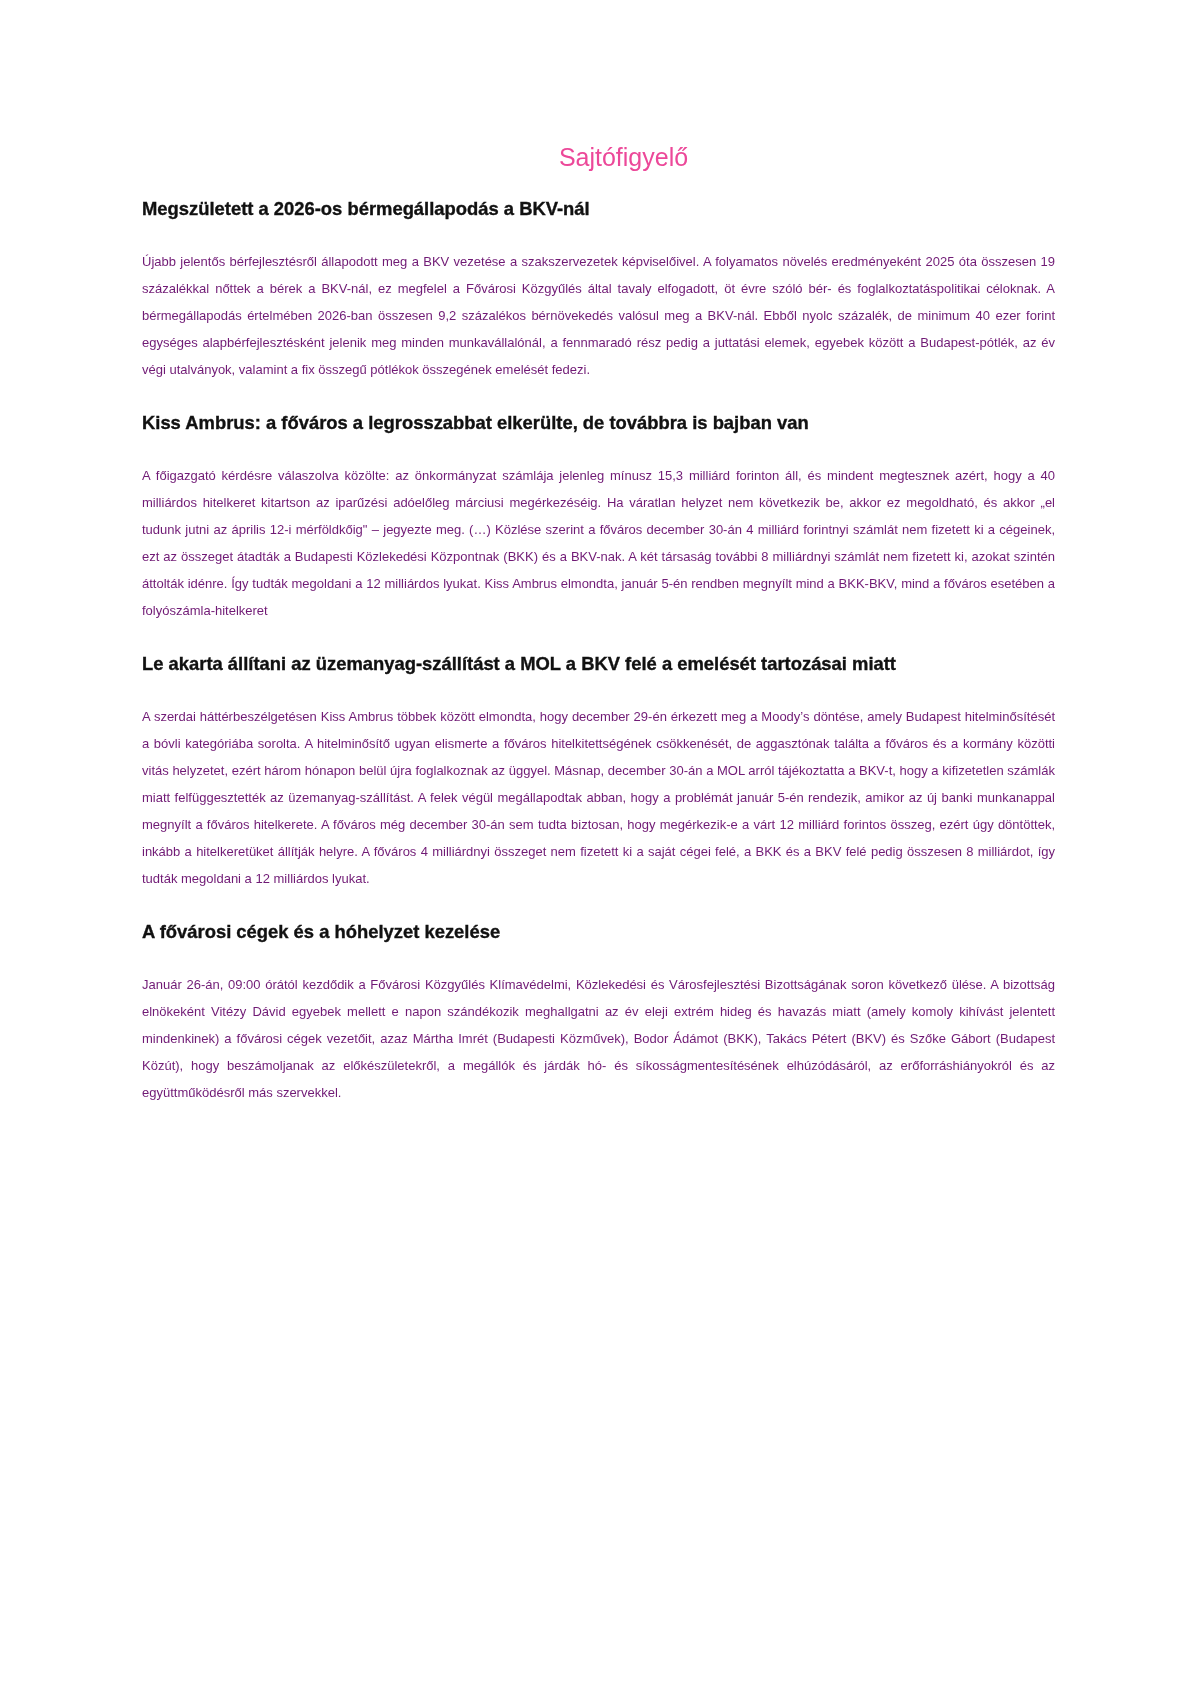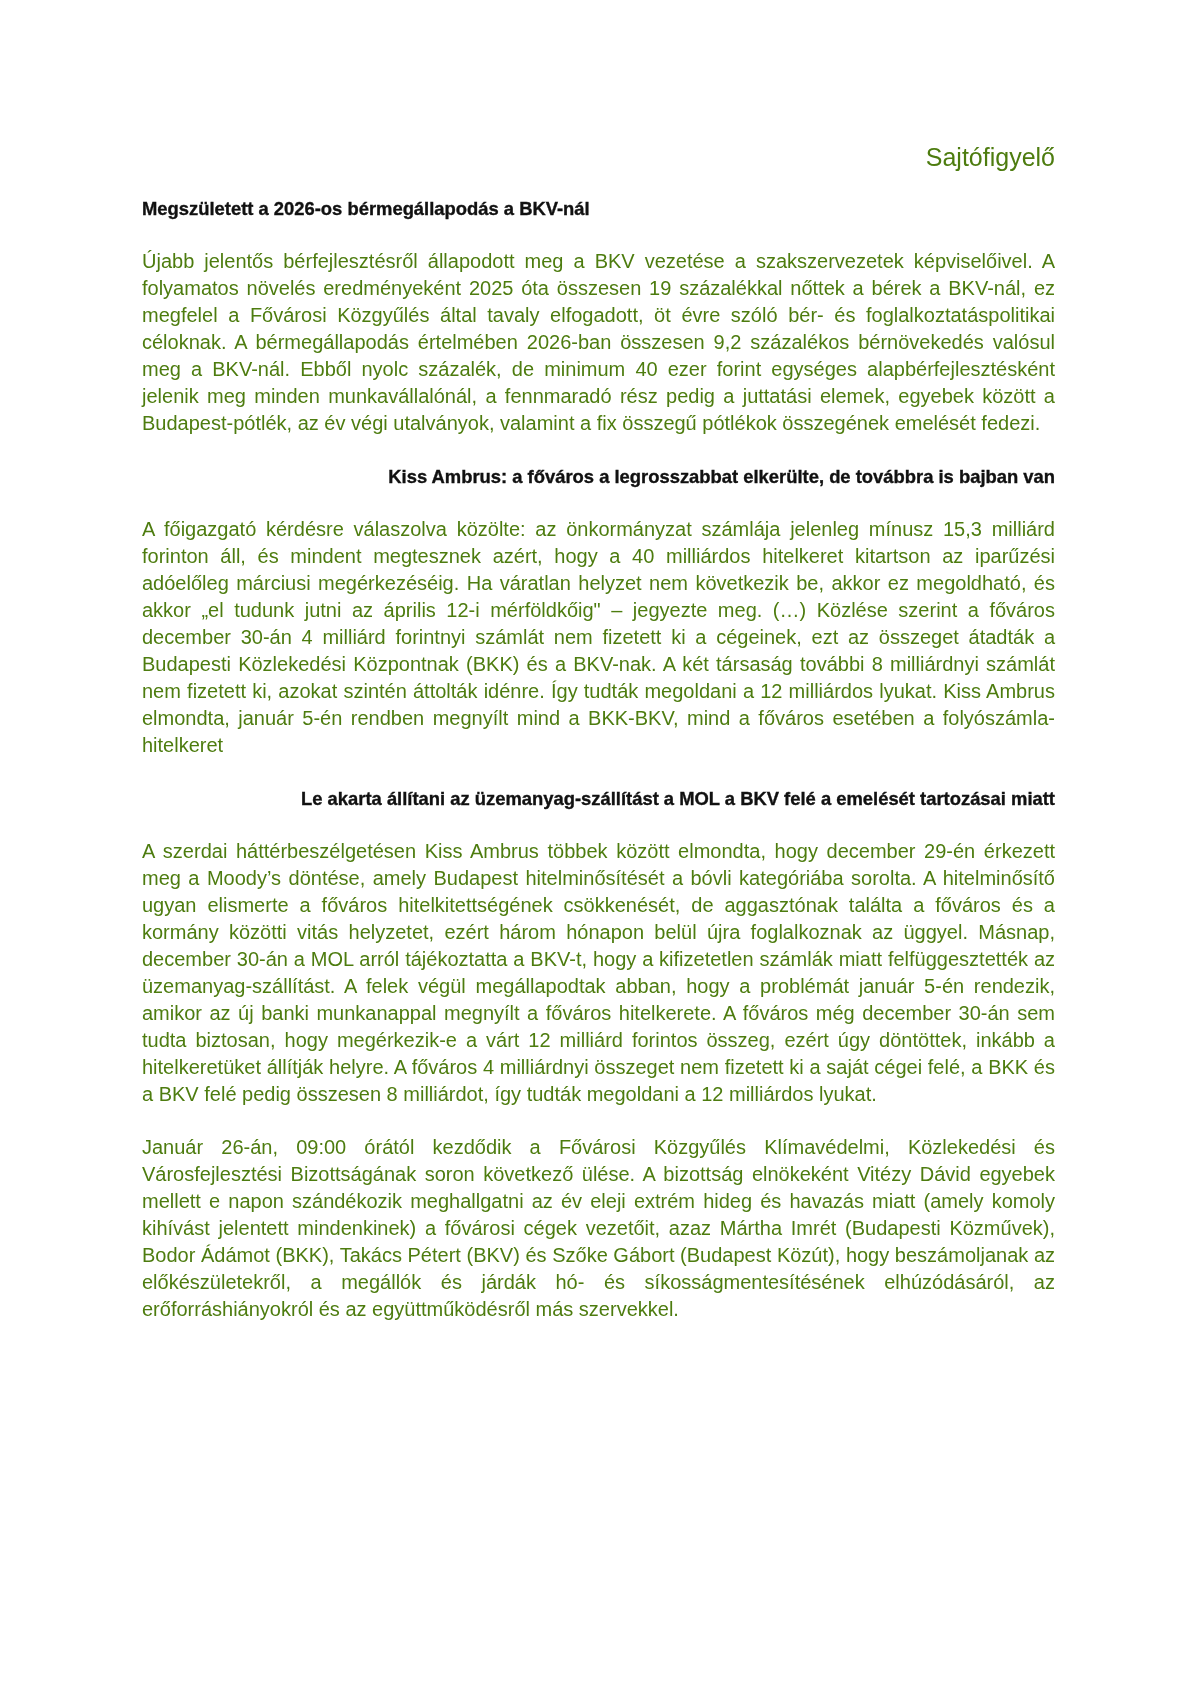--- a/index.html
+++ b/index.html
@@ -15,51 +15,51 @@
       font-family: "Liberation Sans", "DejaVu Sans", sans-serif;
       color: #262626;
     }
     .page {
       position: absolute;
       left: 142px;
       top: 140px;
       width: 913px;
     }
     .doc-header {
-      text-align: right;
-      color: #4d7c0f;
+      text-align: center;
+      color: #ec4899;
       font-size: 25px;
       line-height: 34px;
       margin-left: 0;
       padding-left: 50px;
     }
     .doc-header div {
       margin: 0;
     }
     .article {
       margin: 0;
     }
     .article-title {
       font-size: 18.4px;
       font-weight: bold;
       color: #111111;
       margin: 0;
       line-height: 26px;
       -webkit-text-stroke: 0.35px #111111;
     }
     .article-body {
-      font-size: 20px;
+      font-size: 13px;
       line-height: 27px;
       text-align: justify;
       margin: 0;
-      color: #4d7c0f;
+      color: #701a75;
     }
     .first-title { margin-top: 22px; }
     .gap-title-body { margin-top: 26px; }
-    .gap-body-title { margin-top: 27px; text-align: right; }
+    .gap-body-title { margin-top: 27px; }
   </style>
 </head>
 <body>
 
 <div class="page">
 
   <div class="doc-header">
     <div>Sajtófigyelő</div>
   </div>
 
@@ -72,16 +72,17 @@
     <h2 class="article-title gap-body-title">Kiss Ambrus: a főváros a legrosszabbat elkerülte, de továbbra is bajban van</h2>
     <p class="article-body gap-title-body">A főigazgató kérdésre válaszolva közölte: az önkormányzat számlája jelenleg mínusz 15,3 milliárd forinton áll, és mindent megtesznek azért, hogy a 40 milliárdos hitelkeret kitartson az iparűzési adóelőleg márciusi megérkezéséig. Ha váratlan helyzet nem következik be, akkor ez megoldható, és akkor „el tudunk jutni az április 12-i mérföldkőig" – jegyezte meg. (…) Közlése szerint a főváros december 30-án 4 milliárd forintnyi számlát nem fizetett ki a cégeinek, ezt az összeget átadták a Budapesti Közlekedési Központnak (BKK) és a BKV-nak. A két társaság további 8 milliárdnyi számlát nem fizetett ki, azokat szintén áttolták idénre. Így tudták megoldani a 12 milliárdos lyukat. Kiss Ambrus elmondta, január 5-én rendben megnyílt mind a BKK-BKV, mind a főváros esetében a folyószámla-hitelkeret</p>
   </div>
 
   <div class="article">
     <h2 class="article-title gap-body-title">Le akarta állítani az üzemanyag-szállítást a MOL a BKV felé a emelését tartozásai miatt</h2>
     <p class="article-body gap-title-body">A szerdai háttérbeszélgetésen Kiss Ambrus többek között elmondta, hogy december 29-én érkezett meg a Moody’s döntése, amely Budapest hitelminősítését a bóvli kategóriába sorolta. A hitelminősítő ugyan elismerte a főváros hitelkitettségének csökkenését, de aggasztónak találta a főváros és a kormány közötti vitás helyzetet, ezért három hónapon belül újra foglalkoznak az üggyel. Másnap, december 30-án a MOL arról tájékoztatta a BKV-t, hogy a kifizetetlen számlák miatt felfüggesztették az üzemanyag-szállítást. A felek végül megállapodtak abban, hogy a problémát január 5-én rendezik, amikor az új banki munkanappal megnyílt a főváros hitelkerete. A főváros még december 30-án sem tudta biztosan, hogy megérkezik-e a várt 12 milliárd forintos összeg, ezért úgy döntöttek, inkább a hitelkeretüket állítják helyre. A főváros 4 milliárdnyi összeget nem fizetett ki a saját cégei felé, a BKK és a BKV felé pedig összesen 8 milliárdot, így tudták megoldani a 12 milliárdos lyukat.</p>
   </div>
 
   <div class="article">
+    <h2 class="article-title gap-body-title">A fővárosi cégek és a hóhelyzet kezelése</h2>
     <p class="article-body gap-title-body">Január 26-án, 09:00 órától kezdődik a Fővárosi Közgyűlés Klímavédelmi, Közlekedési és Városfejlesztési Bizottságának soron következő ülése. A bizottság elnökeként Vitézy Dávid egyebek mellett e napon szándékozik meghallgatni az év eleji extrém hideg és havazás miatt (amely komoly kihívást jelentett mindenkinek) a fővárosi cégek vezetőit, azaz Mártha Imrét (Budapesti Közművek), Bodor Ádámot (BKK), Takács Pétert (BKV) és Szőke Gábort (Budapest Közút), hogy beszámoljanak az előkészületekről, a megállók és járdák hó- és síkosságmentesítésének elhúzódásáról, az erőforráshiányokról és az együttműködésről más szervekkel.</p>
   </div>
 
 </div>
 
 </body></html>

